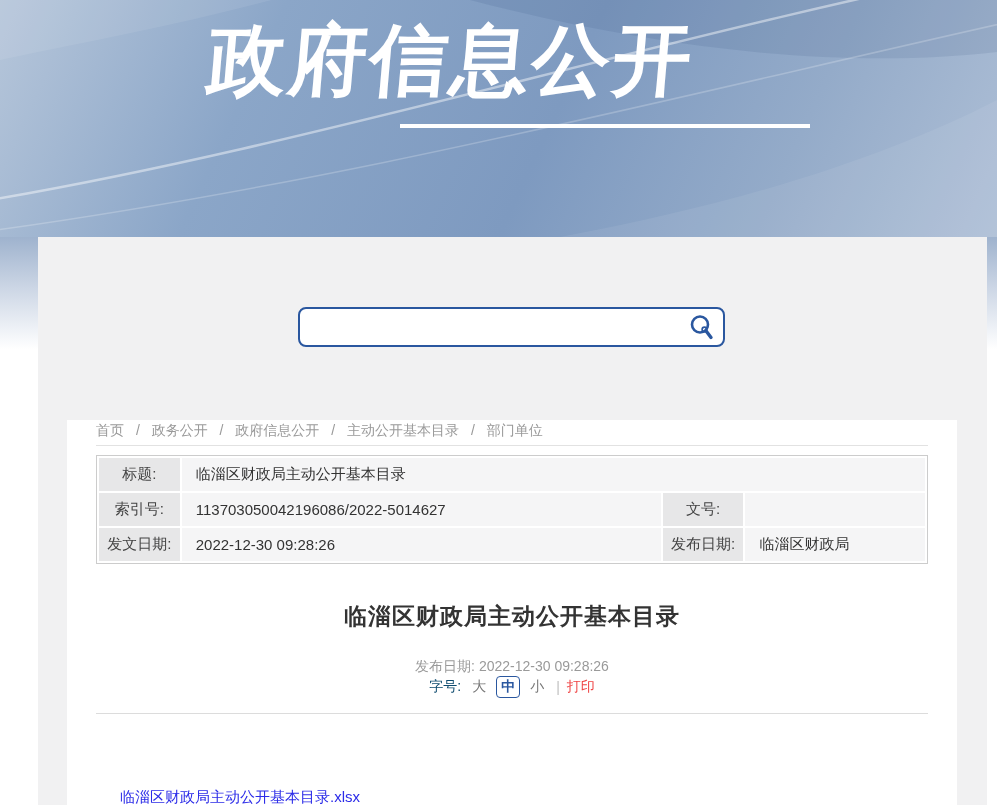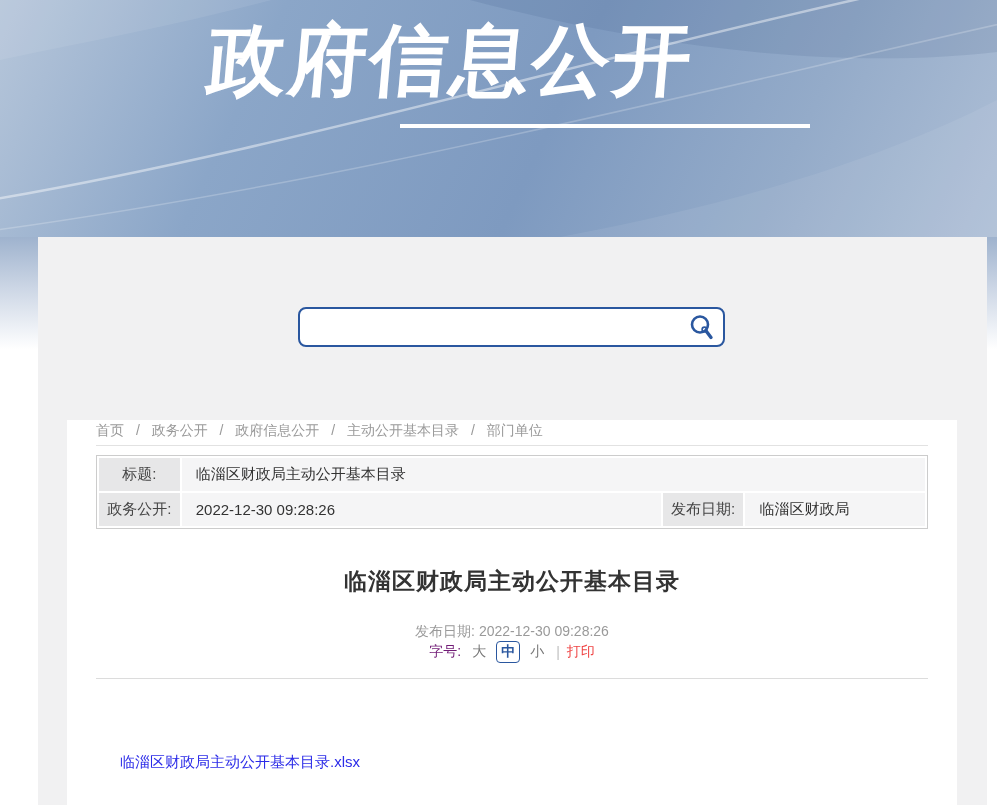--- a/index.html
+++ b/index.html
@@ -77,21 +77,21 @@
     margin-top:37px; text-align:center; font-size:23px; font-weight:bold;
     color:#333; letter-spacing:1px;
   }
   .byline {
     margin-top:26px; display:flex; justify-content:space-between; align-items:center;
     font-size:14px;
     flex-direction:column;
   }
   .pubdate { color:#9a9a9a; }
   .font-controls { display:flex; align-items:center; color:#44505f; }
-  .font-controls .fs-label { margin-right:6px; color:#701a75; }
+  .font-controls .fs-label { margin-right:6px; color:#0c4a6e; }
   .fs-opt { color:#777; margin:0 5px; cursor:pointer; }
   .fs-opt.active {
     color:#2a579f; border:1px solid #2a579f; border-radius:4px;
     padding:1px 4px; font-weight:bold;
   }
   .fs-sep { color:#c0c0c0; margin:0 7px; }
   .print-btn { color:#ef4444; cursor:pointer; }
   .byline-divider { margin-top:15px; border-bottom:1px solid #dcdcdc; }
   
   .attachment { margin-top:74px; padding-left:24px; font-size:15px; }
@@ -143,21 +143,27 @@
       </div>
       <div class="bc-divider"></div>
 
       <table class="meta-table">
         <tbody>
             <tr>
           <td class="lbl">标题:</td>
           <td class="val" colspan="3">临淄区财政局主动公开基本目录</td>
         </tr>
         <tr>
-          <td class="lbl">政务公开:</td>
+          <td class="lbl">索引号:</td>
+          <td class="val w-val1">113703050042196086/2022-5014627</td>
+          <td class="lbl">文号:</td>
+          <td class="val w-val2"></td>
+        </tr>
+        <tr>
+          <td class="lbl">发文日期:</td>
           <td class="val w-val1">2022-12-30 09:28:26</td>
           <td class="lbl">发布日期:</td>
           <td class="val w-val2">临淄区财政局</td>
         </tr>
       </tbody>
         </table>
 
       <h1 class="article-title">临淄区财政局主动公开基本目录</h1>
 
       <div class="byline">

